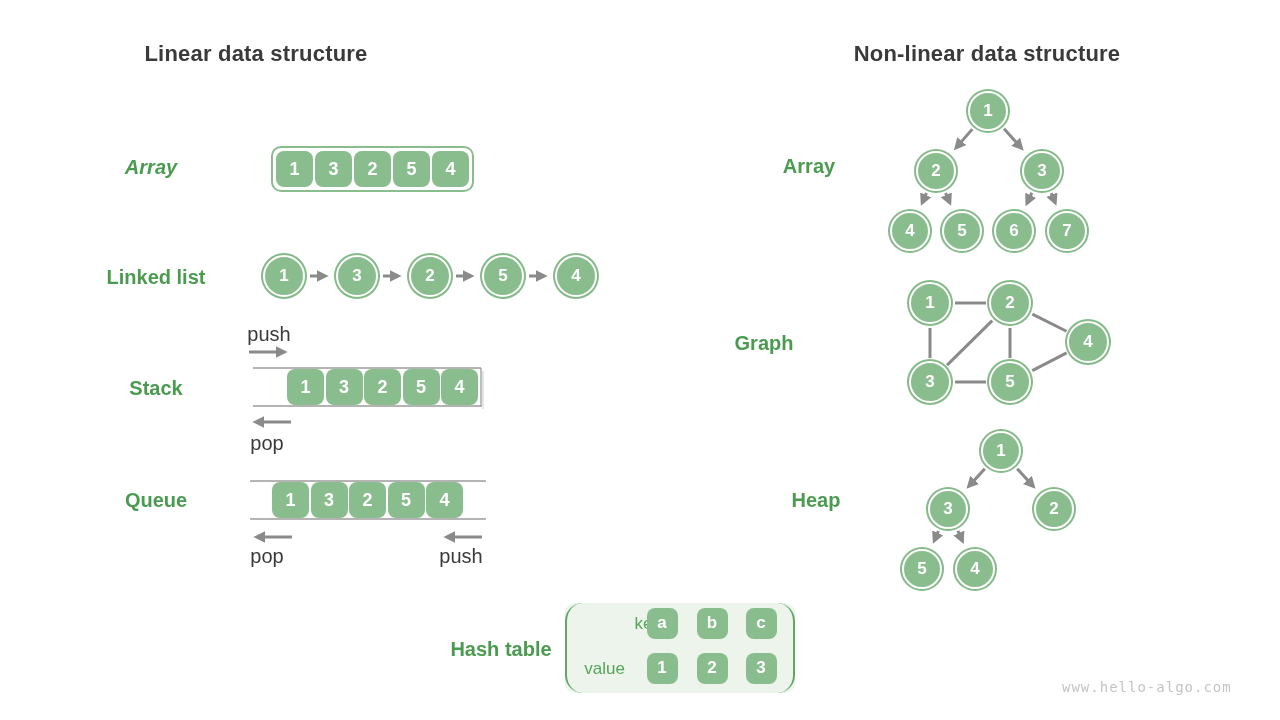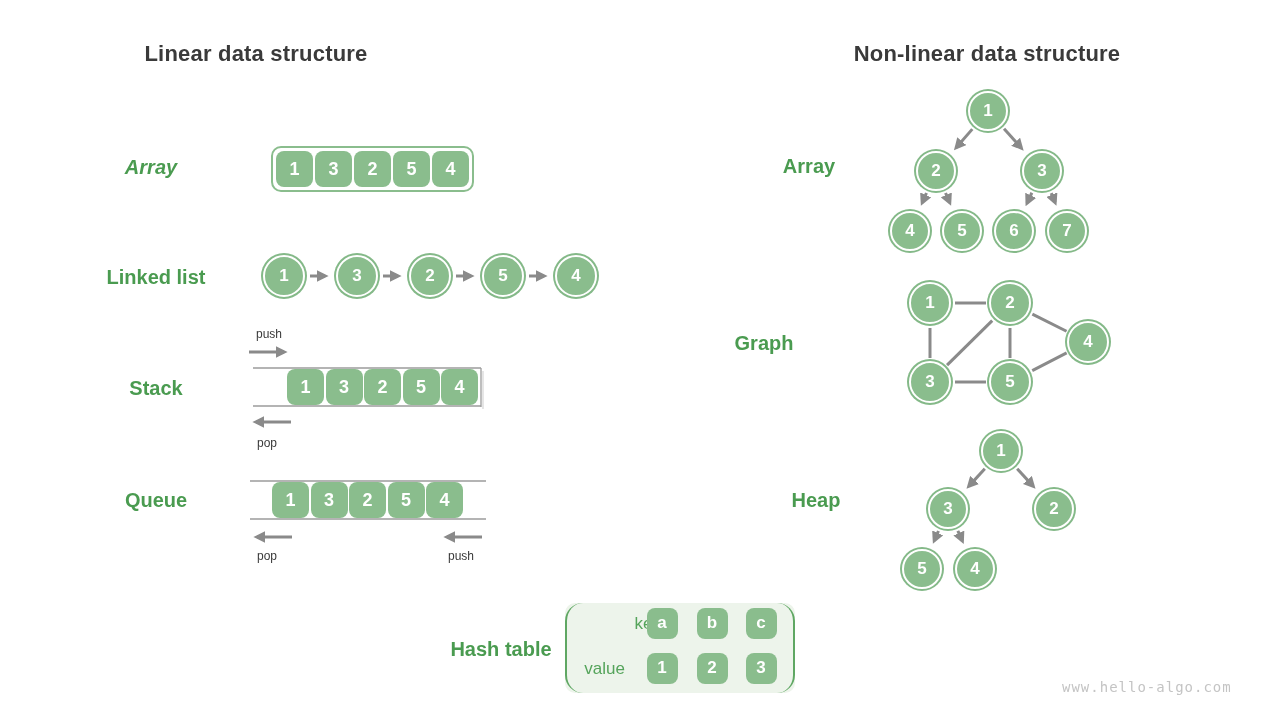--- a/index.html
+++ b/index.html
@@ -17,21 +17,21 @@
   .dslabel{position:absolute;transform:translate(-50%,-50%);font-size:20px;font-weight:bold;
            color:var(--label);white-space:nowrap;}
   #lbl-array{left:151px;top:167px;font-style:italic;}
   #lbl-list{left:156px;top:277px;}
   #lbl-stack{left:156px;top:388px;}
   #lbl-queue{left:156px;top:500px;}
   #lbl-hash{left:484px;top:649px;margin-left:17px;}
   #lbl-tree{left:809px;top:166px;}
   #lbl-graph{left:764px;top:343px;}
   #lbl-heap{left:816px;top:500px;}
-  .smalltext{position:absolute;transform:translate(-50%,-50%);font-size:12px;color:#3A3A3A;white-space:nowrap;}
+  .smalltext{position:absolute;transform:translate(-50%,-50%);font-size:20px;color:#3A3A3A;white-space:nowrap;}
   #stack-push-text{left:269px;top:334px;}
   #stack-pop-text{left:267px;top:443px;}
   #queue-pop-text{left:267px;top:556px;}
   #queue-push-text{left:461px;top:556px;}
   .array-box{position:absolute;left:271px;top:146px;border:2px solid var(--green);
              border-radius:10px;background:#fff;padding:3px;display:flex;gap:2px;}
   .cell{background:var(--green);color:#fff;font-weight:bold;font-size:18px;border-radius:8px;
         display:flex;align-items:center;justify-content:center;}
   .cell.flexcell{width:37px;height:36px;}
   .cell.abs{position:absolute;width:37px;height:36px;}

